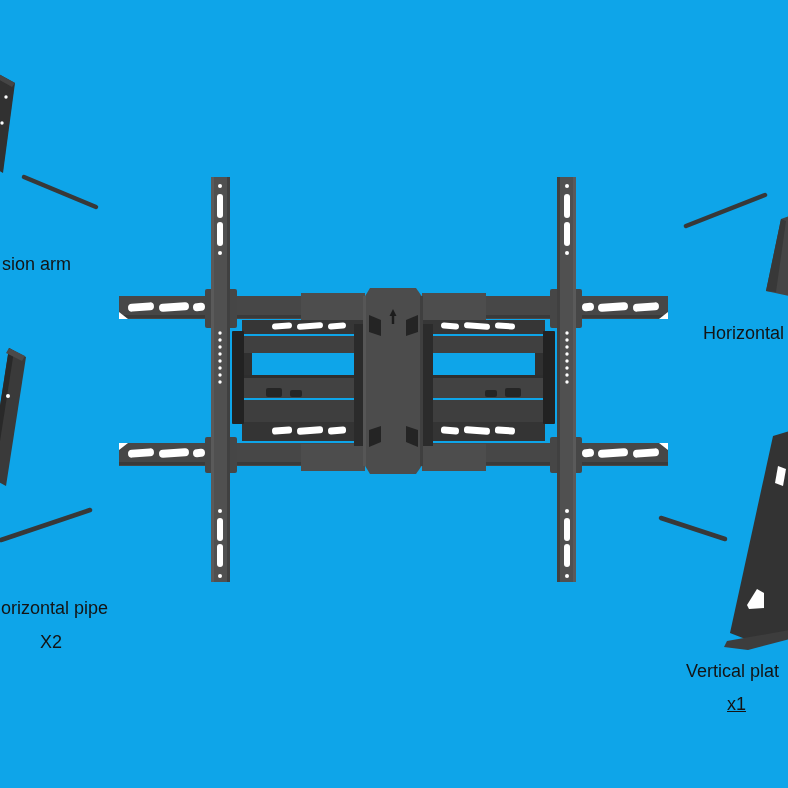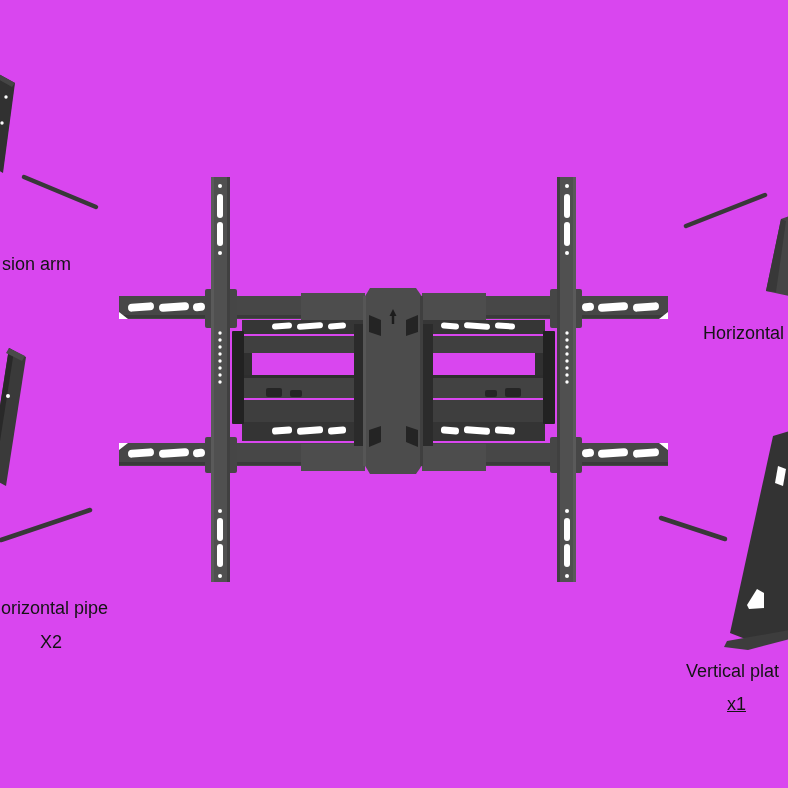--- a/index.html
+++ b/index.html
@@ -1,19 +1,19 @@
 <!DOCTYPE html>
 <html><head>
 <meta charset="utf-8">
 <style>
   html,body{margin:0;padding:0;background:#ffffff;}
   .stage{
     position:relative;
     width:788px;height:788px;
-    background:#d946ef;
+    background:#0ea5e9;
     overflow:hidden;
     font-family:"Liberation Sans", sans-serif;
   }
   .stage svg{position:absolute;left:0;top:0;}
   .part-label{
     position:absolute;
     font-size:18px;
     line-height:20px;
     color:#141414;
     white-space:nowrap;

